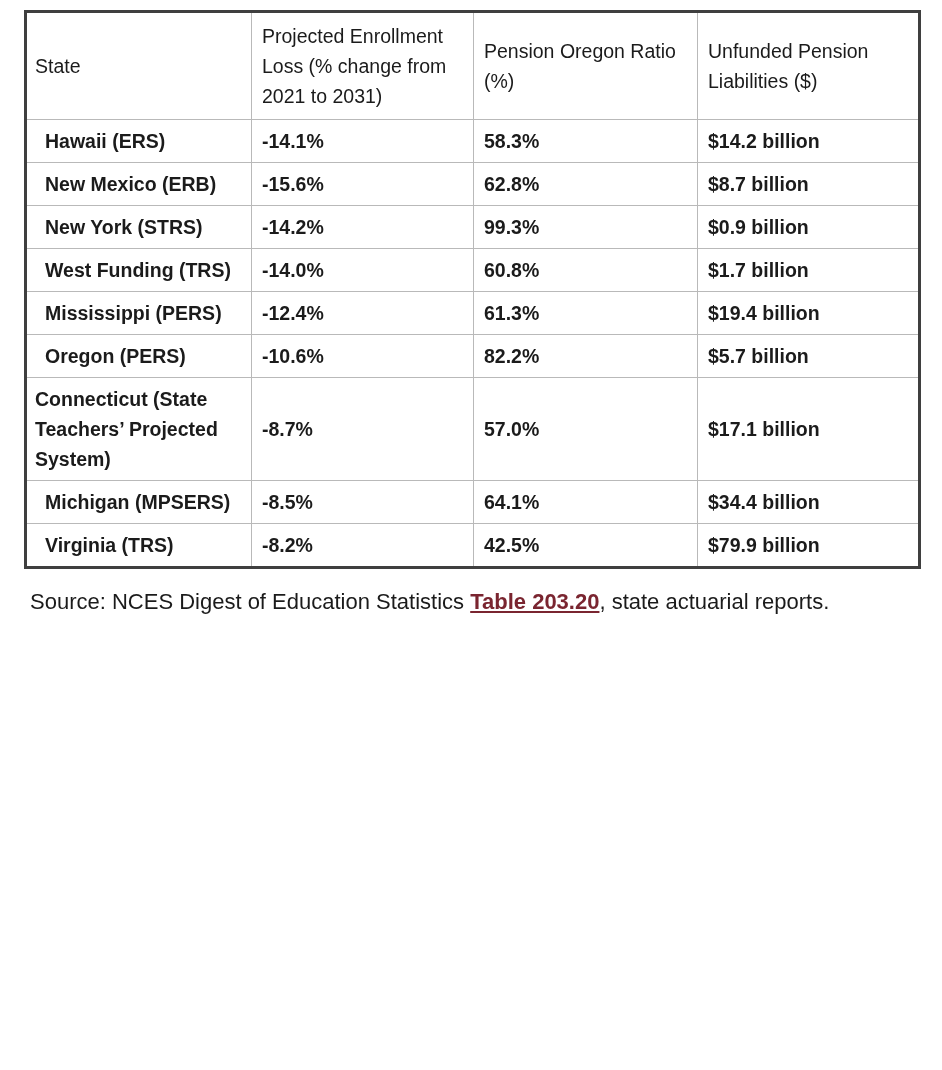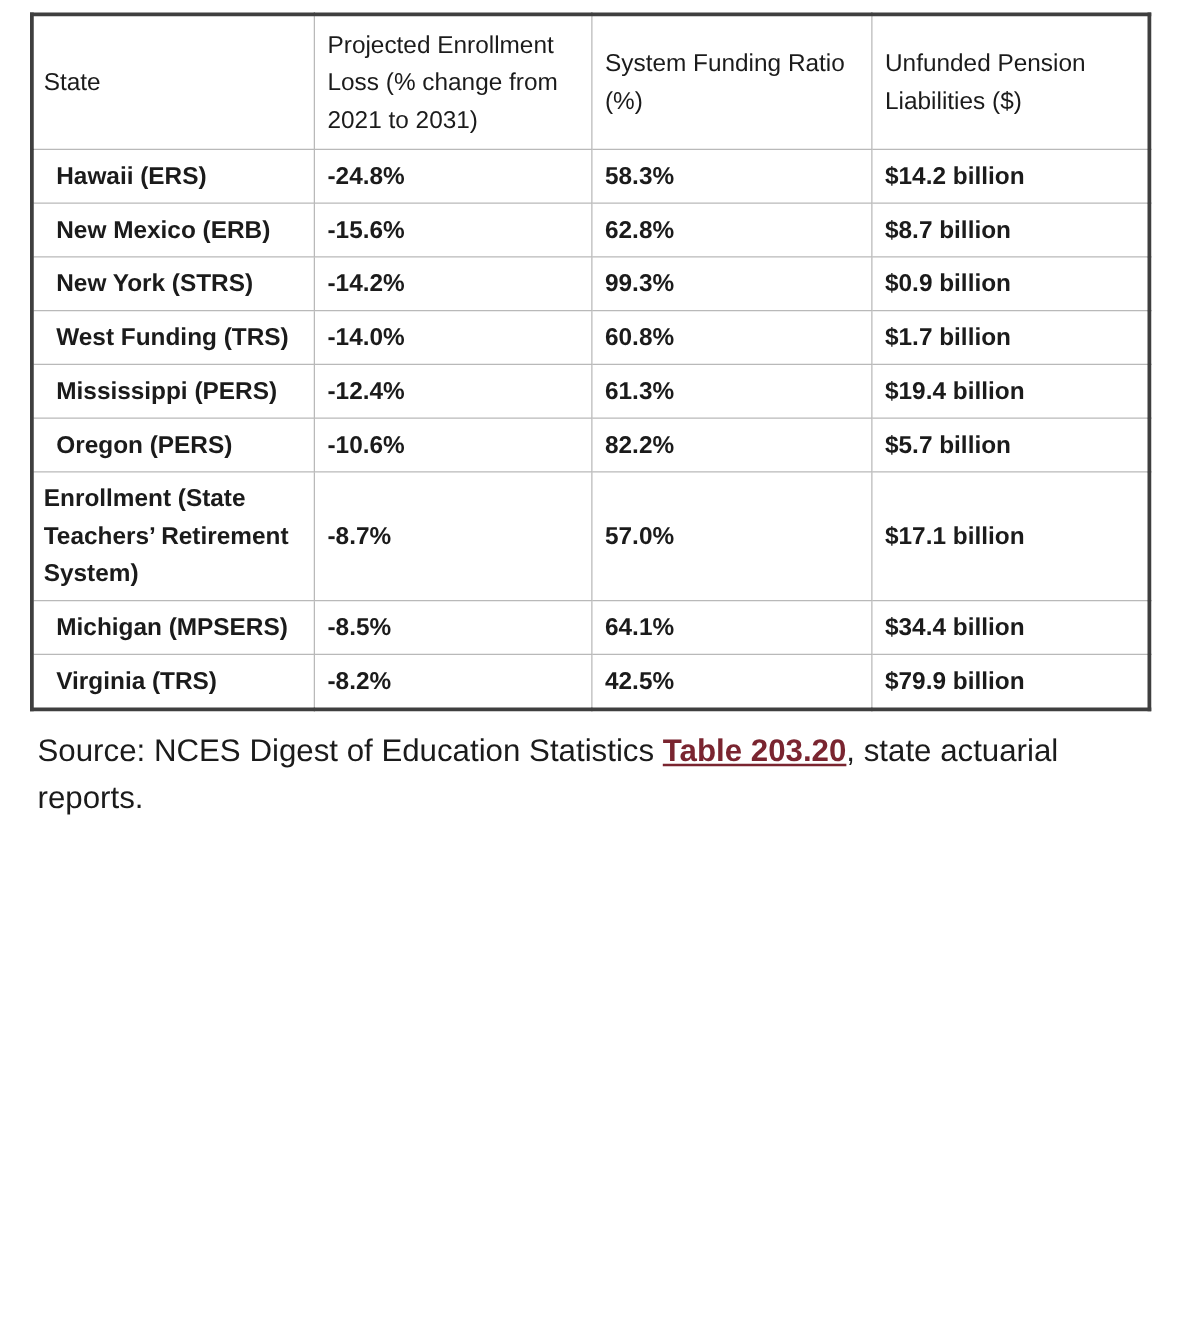--- a/index.html
+++ b/index.html
@@ -47,21 +47,21 @@
   col.c0 { width: 226px; }
   col.c1 { width: 222px; }
   col.c2 { width: 224px; }
   col.c3 { width: 222px; }
 
   thead th.h0 { padding-left: 8px; }
   tbody td.state-cell { padding-left: 18px; }
   tbody tr.wide-state td.state-cell { padding-left: 8px; }
 
   .source-note {
-    font-size: 25px;
+    font-size: 22px;
     line-height: 37px;
     color: #1b1b1b;
     margin-top: 14px;
     padding-left: 6px;
     max-width: 880px;
   }
   .source-note a {
     color: #7a2530;
     font-weight: bold;
     text-decoration: underline;
@@ -76,28 +76,28 @@
     <colgroup>
       <col class="c0">
         <col class="c1">
         <col class="c2">
         <col class="c3">
     </colgroup>
     <thead>
       <tr>
         <th class="h0">State</th>
         <th>Projected Enrollment Loss (% change from 2021 to 2031)</th>
-        <th>System Funding Ratio (%)</th>
+        <th>Pension Oregon Ratio (%)</th>
         <th>Unfunded Pension Liabilities ($)</th>
       </tr>
     </thead>
     <tbody>
       <tr>
         <td class="state-cell">Hawaii (ERS)</td>
-        <td>-24.8%</td>
+        <td>-14.1%</td>
         <td>58.3%</td>
         <td>$14.2 billion</td>
       </tr>
       <tr>
         <td class="state-cell">New Mexico (ERB)</td>
         <td>-15.6%</td>
         <td>62.8%</td>
         <td>$8.7 billion</td>
       </tr>
       <tr>
@@ -118,21 +118,21 @@
         <td>61.3%</td>
         <td>$19.4 billion</td>
       </tr>
       <tr>
         <td class="state-cell">Oregon (PERS)</td>
         <td>-10.6%</td>
         <td>82.2%</td>
         <td>$5.7 billion</td>
       </tr>
       <tr class="wide-state">
-        <td class="state-cell">Enrollment (State Teachers’ Retirement System)</td>
+        <td class="state-cell">Connecticut (State Teachers’ Projected System)</td>
         <td>-8.7%</td>
         <td>57.0%</td>
         <td>$17.1 billion</td>
       </tr>
       <tr>
         <td class="state-cell">Michigan (MPSERS)</td>
         <td>-8.5%</td>
         <td>64.1%</td>
         <td>$34.4 billion</td>
       </tr>

